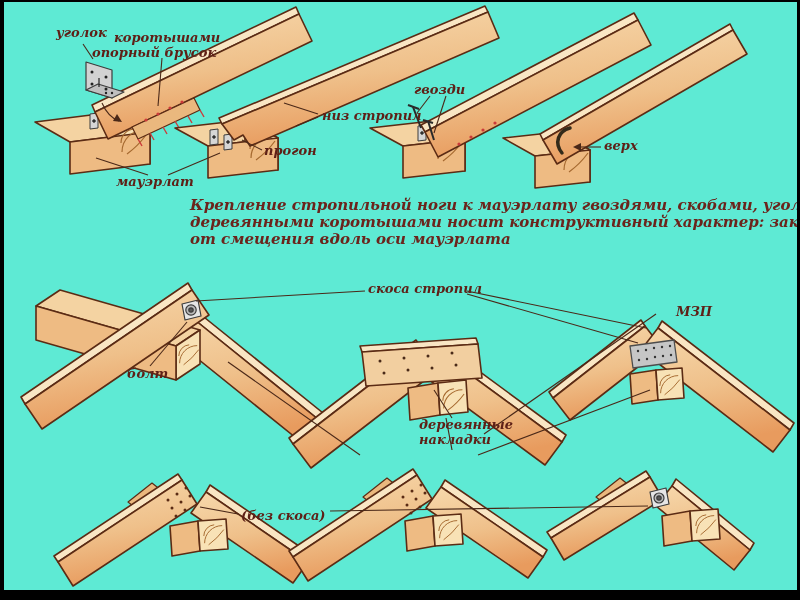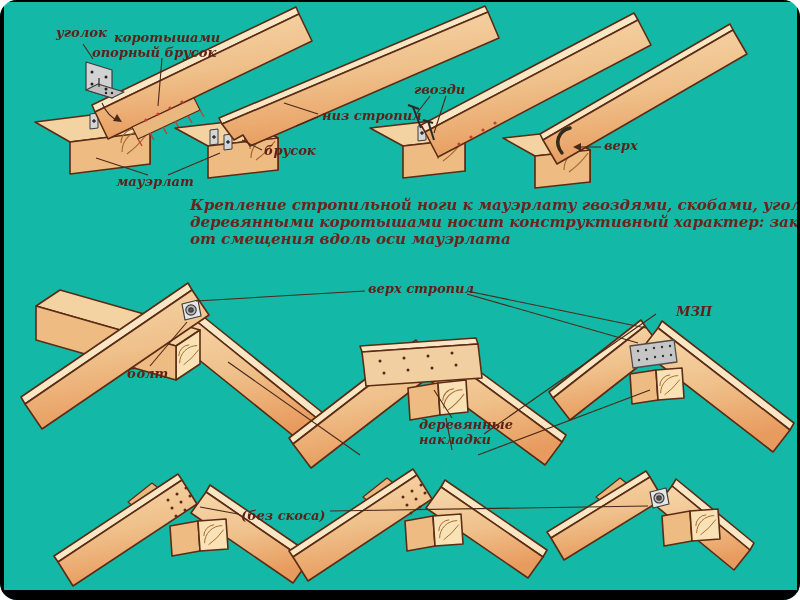--- a/index.html
+++ b/index.html
@@ -1,17 +1,17 @@
 <!DOCTYPE html>
 <html><head>
 <meta charset="utf-8">
 <style>
   html,body{margin:0;padding:0;background:#fff;}
-  #stage{position:relative;width:800px;height:600px;background:#14b8a6;overflow:hidden;
-         font-family:"DejaVu Serif", serif;border-radius:17px;}
+  #stage{position:relative;width:800px;height:600px;background:#5eead4;overflow:hidden;
+         font-family:"DejaVu Serif", serif;}
   .frame{position:absolute;background:#000;}
   #artwork{position:absolute;left:0;top:0;}
   .lbl{position:absolute;color:#5e2017;font-style:italic;font-weight:700;
        font-size:13px;line-height:14px;white-space:nowrap;}
   .cap{position:absolute;color:#6b241c;font-style:italic;font-weight:700;
        font-size:15px;line-height:17px;white-space:nowrap;}
   svg{display:block;}
 </style>
 </head>
 <body>
@@ -287,29 +287,29 @@
       <line x1="238" y1="514" x2="200" y2="507"></line>
       <line x1="330" y1="511" x2="648" y2="506"></line>
     </g>
   </svg>
 
   <div class="lbl" style="left:56px;top:26px">уголок</div>
   <div class="lbl" style="left:114px;top:31px">коротышами</div>
   <div class="lbl" style="left:92px;top:46px">опорный брусок</div>
   <div class="lbl" style="left:322px;top:109px">низ стропил</div>
   <div class="lbl" style="left:414px;top:83px">гвозди</div>
-  <div class="lbl" style="left:264px;top:144px">брусок</div>
+  <div class="lbl" style="left:264px;top:144px">прогон</div>
   <div class="lbl" style="left:116px;top:175px">мауэрлат</div>
   <div class="lbl" style="left:604px;top:139px">верх</div>
 
   <div class="cap" style="left:190px;top:197px">Крепление стропильной ноги к мауэрлату гвоздями, скобами, уголками или</div>
   <div class="cap" style="left:190px;top:214px">деревянными коротышами носит конструктивный характер: закрепление</div>
   <div class="cap" style="left:190px;top:231px">от смещения вдоль оси мауэрлата</div>
 
-  <div class="lbl" style="left:368px;top:282px">верх стропил</div>
+  <div class="lbl" style="left:368px;top:282px">скоса стропил</div>
   <div class="lbl" style="left:676px;top:305px">МЗП</div>
   <div class="lbl" style="left:127px;top:367px">болт</div>
   <div class="lbl" style="left:419px;top:418px">деревянные</div>
   <div class="lbl" style="left:419px;top:433px">накладки</div>
 
   <div class="lbl" style="left:241px;top:509px">(без скоса)</div>
 
   <div class="frame" style="left:0;top:0;width:800px;height:2px"></div>
   <div class="frame" style="left:0;top:0;width:4px;height:600px"></div>
   <div class="frame" style="left:797px;top:0;width:3px;height:600px"></div>

